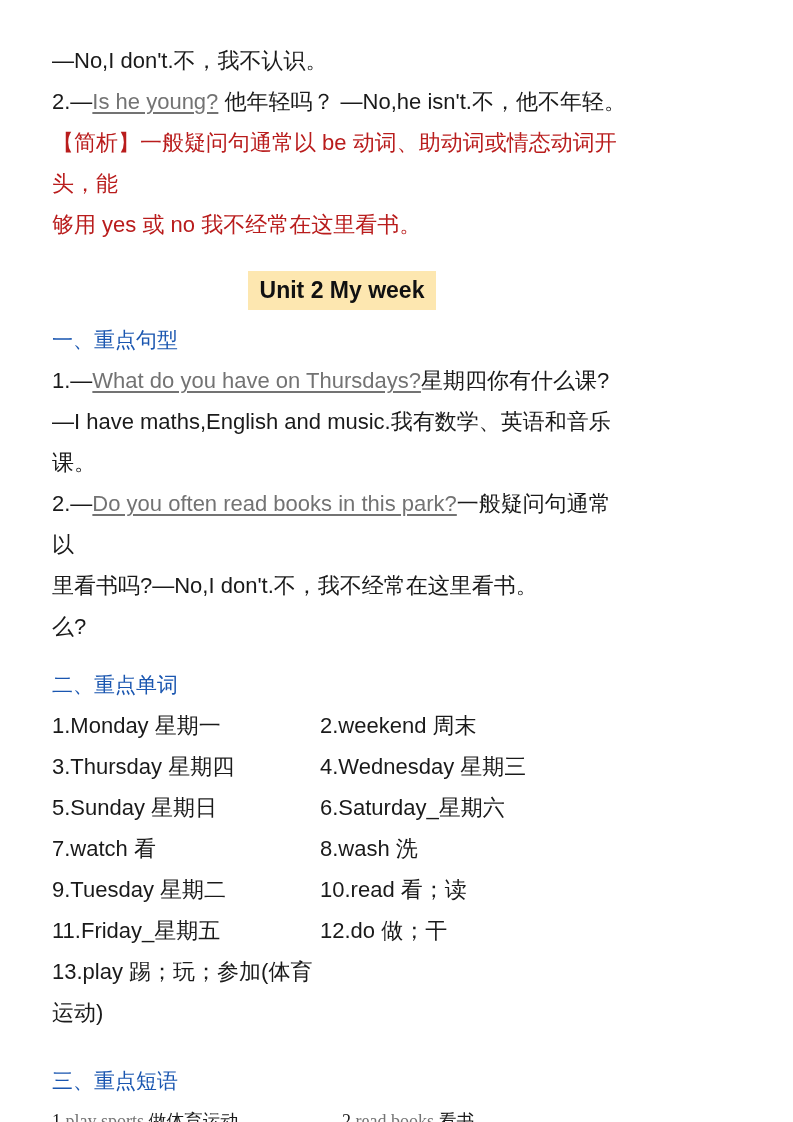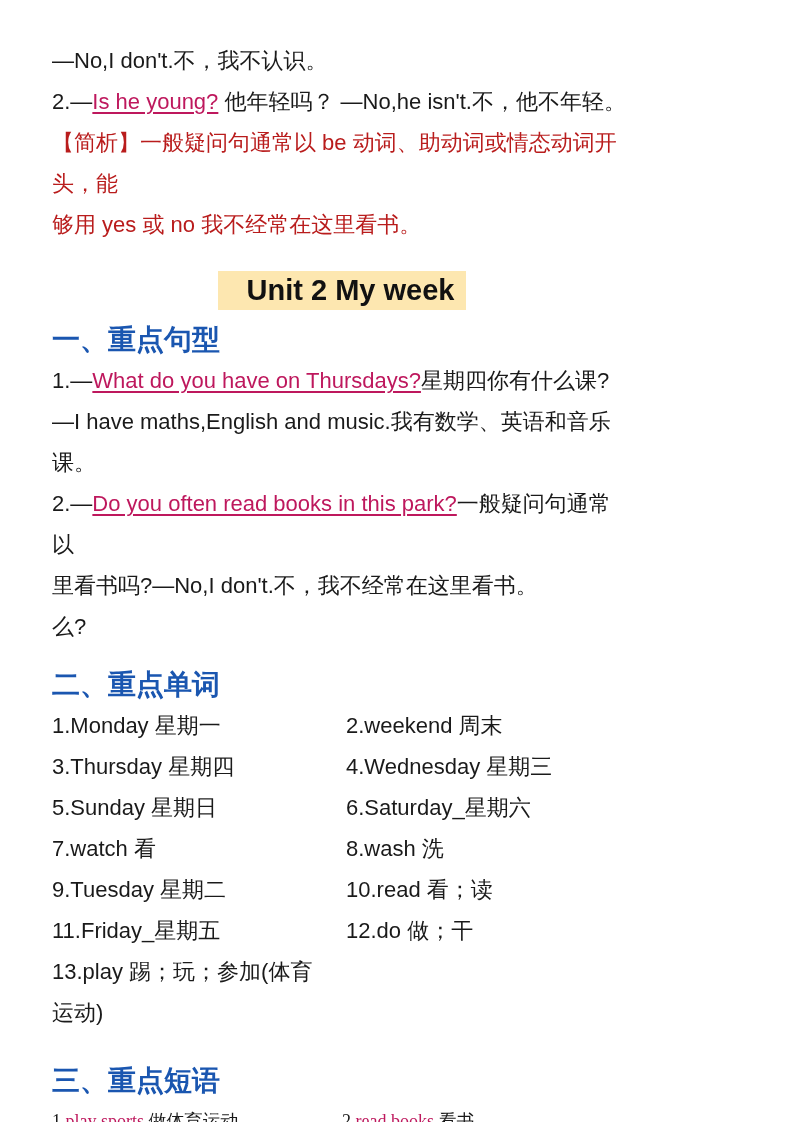--- a/index.html
+++ b/index.html
@@ -20,51 +20,50 @@
     box-sizing: border-box;
     padding: 40px 52px 0 52px;
   }
   .line {
     font-size: 22px;
     line-height: 41px;
     white-space: pre-wrap;
     word-break: break-word;
   }
   .blk { color: #1a1a1a; }
-  .red { color: #be185d; }
+  .red { color: #737373; }
   .blue { color: #b91c1c; }
   .u { text-decoration: underline; text-underline-offset: 3px; }
   .unit-wrap {
     text-align: center;
     margin-top: 26px;
     margin-bottom: 8px;
   }
   .unit-title {
     display: inline-block;
     background: #fde7b0;
-    font-size: 29px;
+    font-size: 23px;
     font-weight: bold;
     color: #111111;
-    padding: 3px 12px 4px 29px;
+    padding: 3px 12px 4px 12px;
     line-height: 32px;
   }
   .section-head {
-    font-size: 28px;
-    font-weight: bold;
+    font-size: 21px;
+    font-weight: normal;
     color: #1a56b0;
     line-height: 40px;
     margin-top: 10px;
   }
   .gap-sm { height: 8px; }
   .gap-md { height: 18px; }
   .word-row {
     font-size: 22px;
     line-height: 41px;
     display: flex;
-    gap: 26px;
   }
   .word-col-a { width: 268px; flex: 0 0 268px; }
   .word-col-b { flex: 1 1 auto; }
   .phrase-row {
     font-size: 18px;
     line-height: 41px;
     display: flex;
     font-family: Liberation Serif, serif;
   }
   .ph-a { width: 290px; flex: 0 0 290px; }

